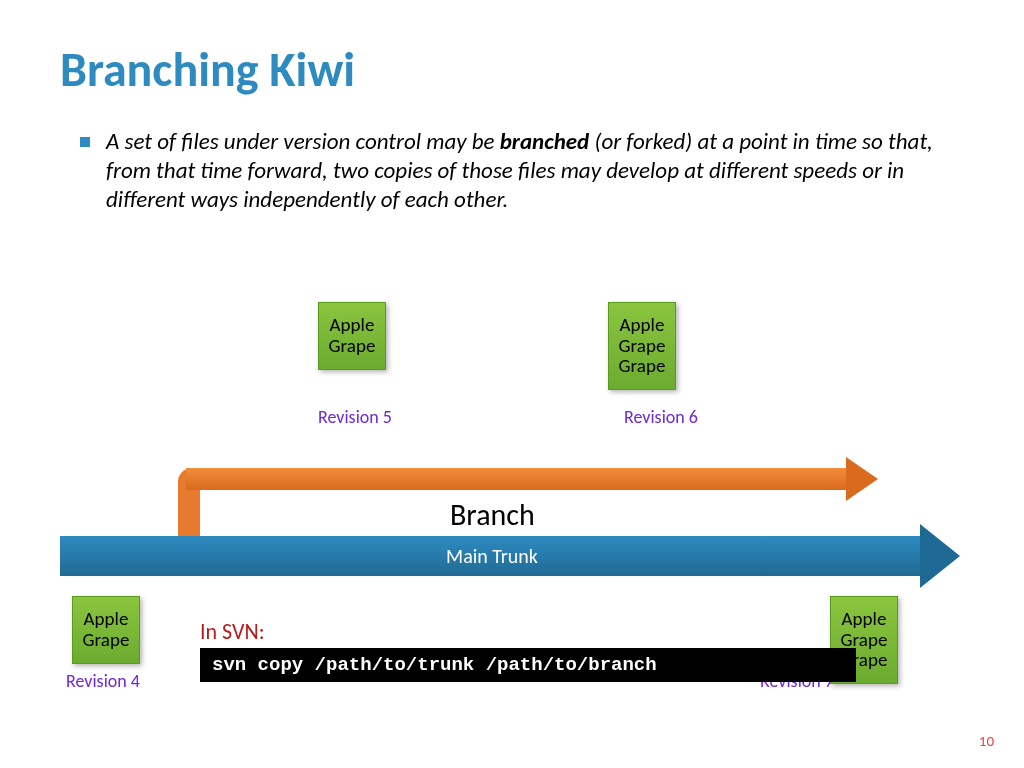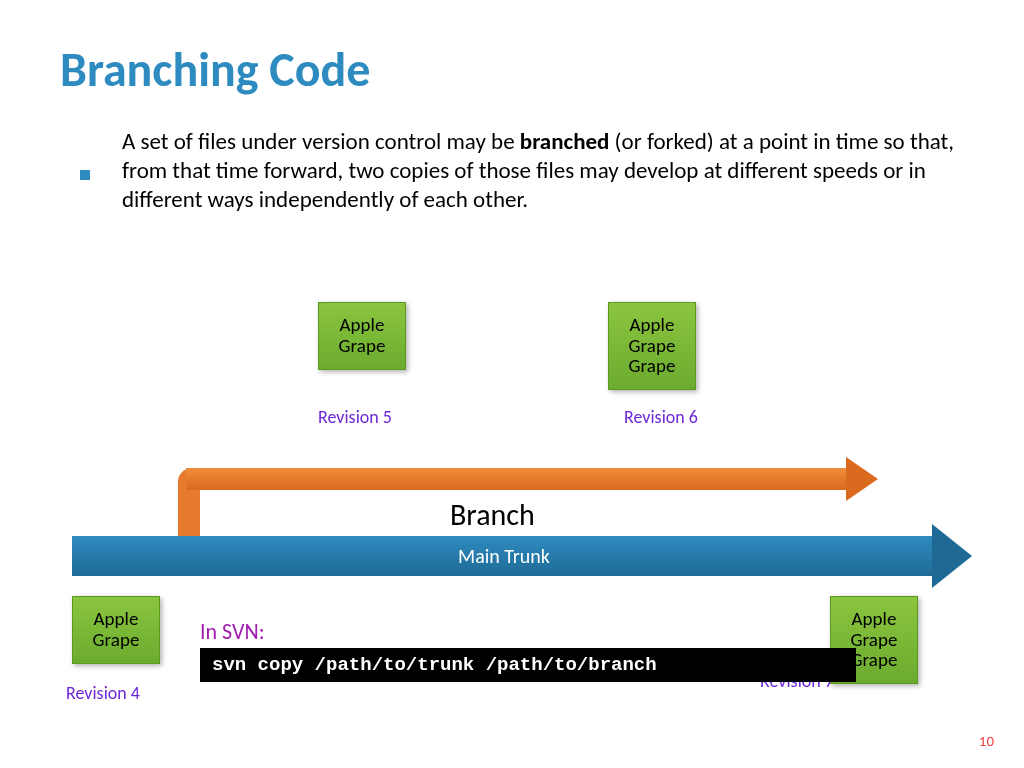--- a/index.html
+++ b/index.html
@@ -17,23 +17,24 @@
     position: relative;
   }
   .title {
     color: #2e8bc0;
     font-size: 48px;
     font-weight: 700;
     margin-bottom: 28px;
   }
   .bullet-row {
     display: flex;
-    align-items: center;
-    gap: 32px;
+    align-items: flex-start;
+    gap: 16px;
     padding-left: 20px;
+    font-style: italic;
   }
   .bullet-icon {
     width: 10px;
     height: 10px;
     background: #2e8bc0;
     margin-top: 10px;
     flex-shrink: 0;
   }
   .bullet-text {
     font-size: 23px;
@@ -42,42 +43,42 @@
   }
   .bold { font-weight: 700; }
   .diagram {
     position: absolute;
     left: 60px;
     right: 60px;
     top: 300px;
   }
   .green-box {
     position: absolute;
-    width: 88px;
+    width: 68px;
     background: linear-gradient(to bottom, #8bc53f, #6bab2f);
     border: 1px solid #5a9a1f;
     display: flex;
     flex-direction: column;
     justify-content: center;
     align-items: center;
     font-size: 19px;
     color: #000;
     line-height: 1.1;
     box-shadow: 2px 2px 5px rgba(0,0,0,.3);
   }
   .h2 { height: 68px; }
   .h3 { height: 88px; }
   .rev-label {
     position: absolute;
     font-size: 18px;
     color: #6d28d9;
   }
   .trunk-arrow {
     position: absolute;
-    left: 12px;
+    left: 0;
     top: 236px;
     width: 900px;
     height: 40px;
   }
   .trunk-body {
     position: absolute;
     left: 0;
     right: 36px;
     top: 0;
     bottom: 0;
@@ -137,21 +138,21 @@
     left: 390px;
     top: 196px;
     font-size: 30px;
     color: #000;
   }
   .svn-label {
     position: absolute;
     left: 140px;
     top: 318px;
     font-size: 22px;
-    color: #a21caf;
+    color: #b91c1c;
   }
   .code-box {
     position: absolute;
     left: 140px;
     top: 348px;
     width: 656px;
     background: #000;
     color: #fff;
     font-family: "Courier New", monospace;
     font-size: 19px;
@@ -163,21 +164,21 @@
     right: 30px;
     bottom: 18px;
     color: #ef4444;
     font-size: 15px;
   }
 </style>
 </head>
 <body>
 
 <div class="slide">
-  <div class="title">Branching Code</div>
+  <div class="title">Branching Kiwi</div>
 
   <div class="bullet-row">
     <div class="bullet-icon"></div>
     <div class="bullet-text">
       <span>A set of files under version control may be </span><span class="bold">branched</span><span> (or forked) at a point in time so that, from that time forward, two copies of those files may develop at different speeds or in different ways independently of each other.</span>
     </div>
   </div>
 
   <div class="diagram">
 
@@ -205,21 +206,21 @@
       <div class="trunk-body">
         <span>Main Trunk</span>
       </div>
       <div class="trunk-head"></div>
     </div>
 
     <div class="green-box h2" style="left:12px; top:296px;">
       <div>Apple</div>
       <div>Grape</div>
     </div>
-    <div class="rev-label" style="left:6px; top:382px;">Revision 4</div>
+    <div class="rev-label" style="left:6px; top:370px;">Revision 4</div>
 
     <div class="green-box h3" style="left:770px; top:296px;">
       <div>Apple</div>
       <div>Grape</div>
       <div>Grape</div>
     </div>
     <div class="rev-label" style="left:700px; top:370px;">Revision 7</div>
 
     <div class="svn-label">In SVN:</div>
     <div class="code-box">svn copy /path/to/trunk /path/to/branch</div>

